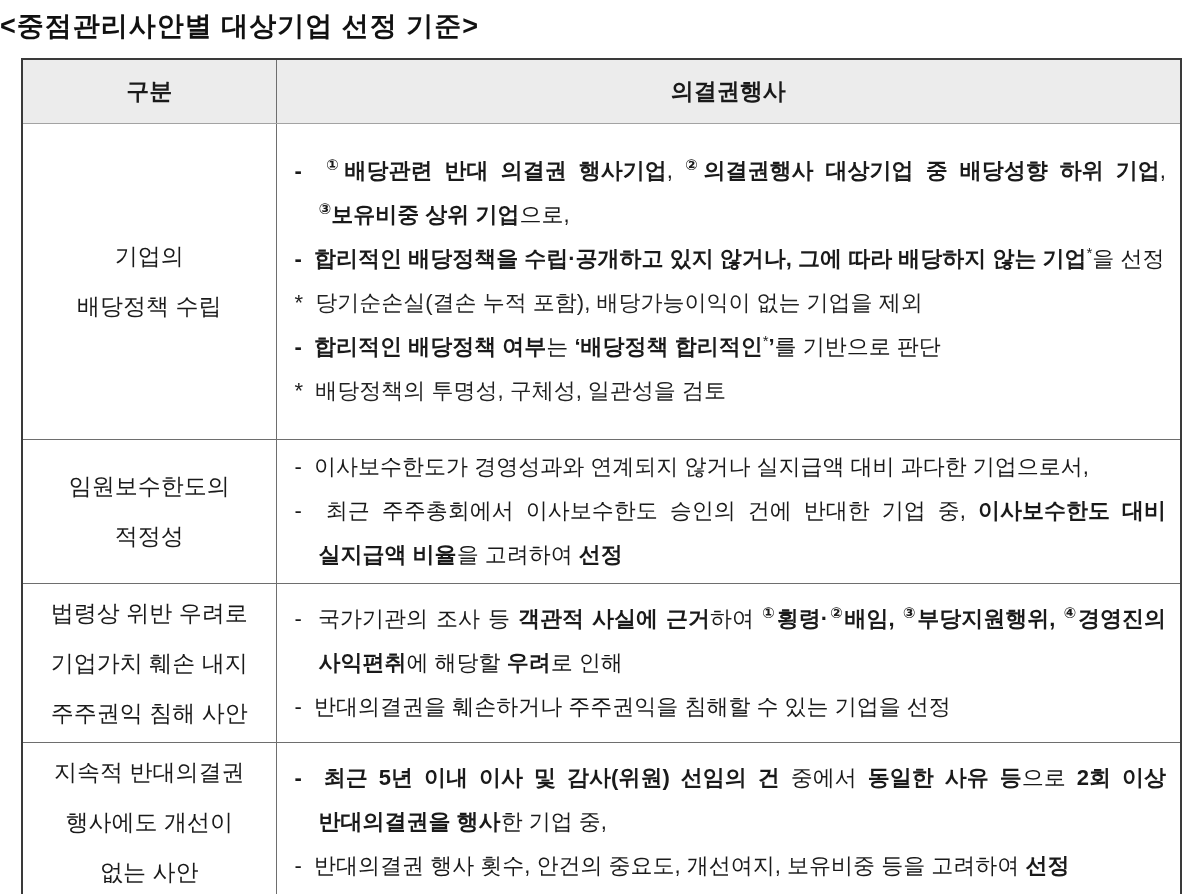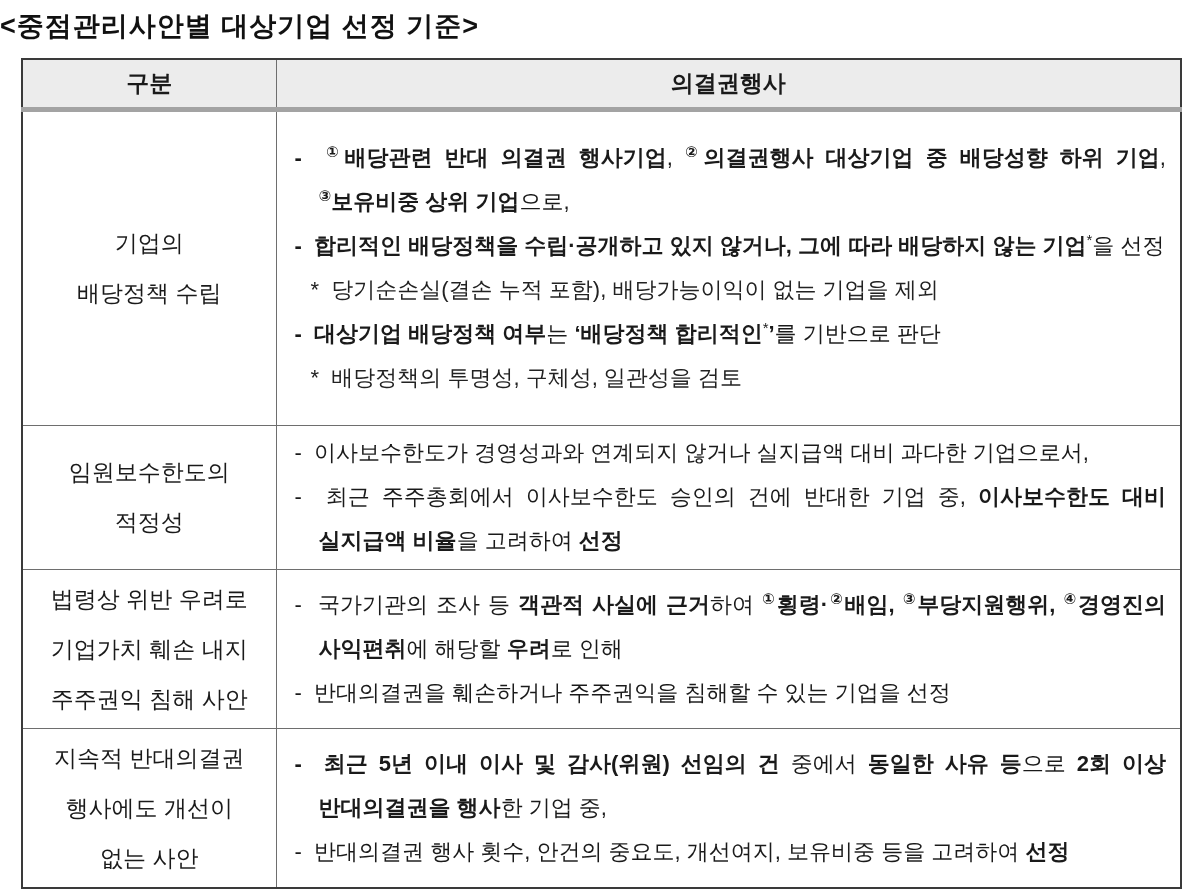--- a/index.html
+++ b/index.html
@@ -29,25 +29,25 @@
     border-collapse: collapse;
     table-layout: fixed;
   }
   table.criteria td, table.criteria th {
     border: 1px solid #6e6e6e;
     vertical-align: middle;
   }
   table.criteria { border: 2px solid #3a3a3a; }
   table.criteria tr.header-row th {
     background: #ececec;
-    height: 50px;
+    height: 64px;
     font-size: 23px;
     font-weight: 700;
     text-align: center;
-    border-bottom: 5px solid #a3a3a3;
+    border-bottom: 1px solid #a3a3a3;
   }
   col.col-cat { width: 254px; }
   col.col-det { width: 905px; }
 
   td.cat-cell {
     text-align: center;
     font-size: 23px;
     line-height: 50px;
     font-weight: 400;
     color: #1a1a1a;
@@ -61,21 +61,21 @@
   .bullet {
     font-size: 22px;
     line-height: 44px;
     text-align: justify;
     padding-left: 42px;
     text-indent: -24px;
     color: #1a1a1a;
     word-break: keep-all;
   }
   .bullet.note {
-    padding-left: 56px;
+    padding-left: 40px;
     text-indent: -22px;
     color: #222;
   }
   .bullet .marker { display: inline; }
   .seg-b { font-weight: 700; }
   .seg-n { font-weight: 400; }
   sup.circ {
     font-size: 0.68em;
     vertical-align: super;
     line-height: 0;
@@ -102,21 +102,21 @@
         <th>구분</th>
         <th>의결권행사</th>
       </tr>
 
     <tr class="r0">
           <td class="cat-cell">기업의<br>배당정책 수립</td>
           <td class="det-cell">
             <div class="bullet"><span class="marker seg-b">-&nbsp;&nbsp;</span><sup class="circ seg-b">①</sup><span class="seg-b">배당관련 반대 의결권 행사기업</span><span class="seg-n">, </span><sup class="circ seg-b">②</sup><span class="seg-b">의결권행사 대상기업 중 배당성향 하위 기업</span><span class="seg-n">, </span><sup class="circ seg-b">③</sup><span class="seg-b">보유비중 상위 기업</span><span class="seg-n">으로,</span></div>
             <div class="bullet"><span class="marker seg-b">-&nbsp;&nbsp;</span><span class="seg-b">합리적인 배당정책을 수립·공개하고 있지 않거나, 그에 따라 배당하지 않는 기업</span><sup class="circ seg-n">*</sup><span class="seg-n">을 선정</span></div>
             <div class="bullet note"><span class="marker seg-n">*&nbsp;&nbsp;</span><span class="seg-n">당기순손실(결손 누적 포함), 배당가능이익이 없는 기업을 제외</span></div>
-            <div class="bullet"><span class="marker seg-b">-&nbsp;&nbsp;</span><span class="seg-b">대상기업 배당정책 여부</span><span class="seg-n">는 </span><span class="seg-b">‘배당정책 합리적인</span><sup class="circ seg-n">*</sup><span class="seg-b">’</span><span class="seg-n">를 기반으로 판단</span></div>
+            <div class="bullet"><span class="marker seg-b">-&nbsp;&nbsp;</span><span class="seg-b">합리적인 배당정책 여부</span><span class="seg-n">는 </span><span class="seg-b">‘배당정책 합리적인</span><sup class="circ seg-n">*</sup><span class="seg-b">’</span><span class="seg-n">를 기반으로 판단</span></div>
             <div class="bullet note"><span class="marker seg-n">*&nbsp;&nbsp;</span><span class="seg-n">배당정책의 투명성, 구체성, 일관성을 검토</span></div>
           </td>
         </tr>
         <tr class="r1">
           <td class="cat-cell">임원보수한도의<br>적정성</td>
           <td class="det-cell">
             <div class="bullet"><span class="marker seg-n">-&nbsp;&nbsp;</span><span class="seg-n">이사보수한도가 경영성과와 연계되지 않거나 실지급액 대비 과다한 기업으로서,</span></div>
             <div class="bullet"><span class="marker seg-n">-&nbsp;&nbsp;</span><span class="seg-n">최근 주주총회에서 이사보수한도 승인의 건에 반대한 기업 중, </span><span class="seg-b">이사보수한도 대비 실지급액 비율</span><span class="seg-n">을 고려하여 </span><span class="seg-b">선정</span></div>
           </td>
         </tr>

